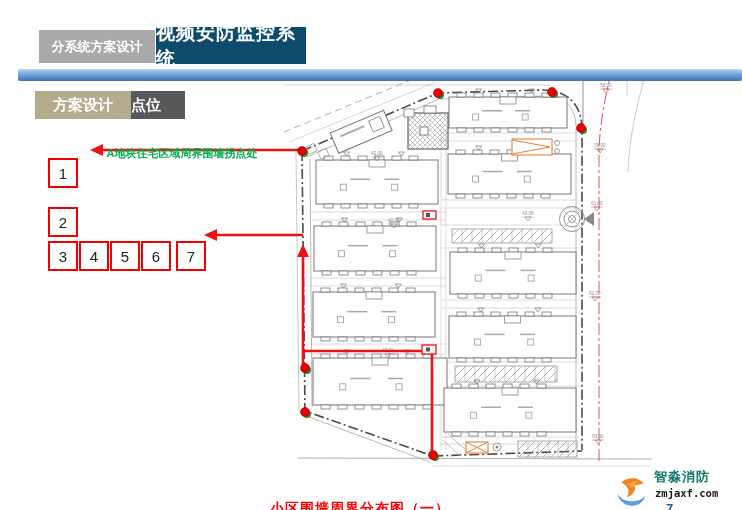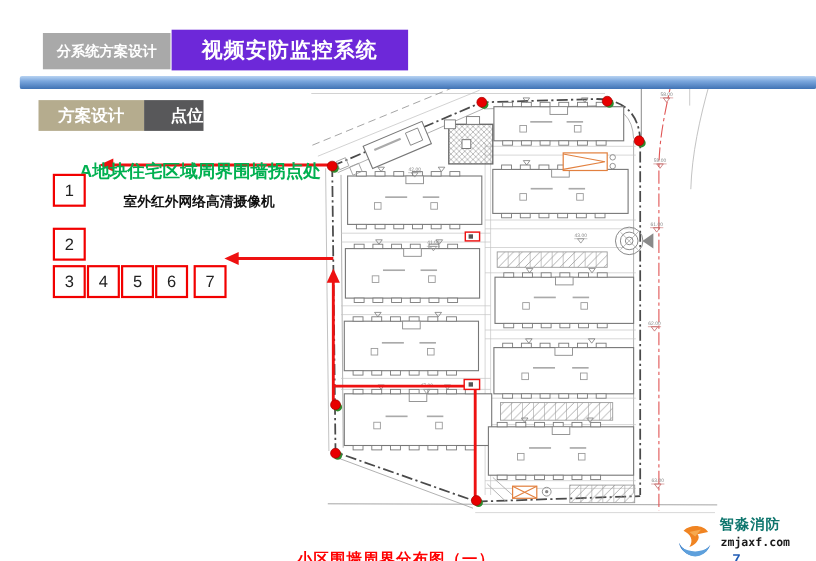--- a/index.html
+++ b/index.html
@@ -2,32 +2,32 @@
 <html><head>
 <meta charset="utf-8">
 <style>
   html,body{margin:0;padding:0;background:#ffffff;}
   body{width:742px;height:510px;position:relative;overflow:hidden;
        font-family:"Liberation Sans","DejaVu Sans",sans-serif;}
   .abs{position:absolute;margin-top:19px;}
   
   .tab-gray{left:39px;top:11px;width:116px;height:33px;background:#a9a9a9;
     color:#fff;font-weight:bold;font-size:13px;display:flex;align-items:center;justify-content:center;z-index:3;}
-  .tab-black{left:156px;top:8px;width:215px;height:37px;background:#6d28d9;
+  .tab-black{left:156px;top:8px;width:150px;height:37px;background:#0c4a6e;
     color:#fff;font-weight:bold;font-size:19px;display:flex;align-items:center;justify-content:center;z-index:3;letter-spacing:1px;}
   .blue-bar{left:18px;top:50px;width:724px;height:12px;border-radius:2px;
     background:linear-gradient(180deg,#b9d4f2 0%,#7aa6dd 40%,#3f72b4 100%);z-index:2;}
   
   .tab-tan{left:35px;top:72px;width:96px;height:28px;background:#b5ac8e;
     color:#fff;font-weight:bold;font-size:15px;display:flex;align-items:center;justify-content:center;z-index:3;}
   .tab-dark{left:131px;top:72px;width:54px;height:28px;background:#58585a;
-    color:#fff;font-weight:bold;font-size:15px;display:flex;align-items:center;justify-content:flex-end;z-index:3;}
+    color:#fff;font-weight:bold;font-size:15px;display:flex;align-items:center;justify-content:flex-start;z-index:3;}
   
   .green-label{left:57px;top:127px;width:250px;text-align:center;color:#00b050;
-    font-size:16px;font-weight:bold;z-index:3;}
+    font-size:11px;font-weight:bold;z-index:3;}
   .desc{left:81px;top:156px;width:200px;text-align:center;color:#111;
     font-size:12.5px;font-weight:bold;line-height:1.3;z-index:3;}
   
   .nbox{width:26px;height:26px;border:2px solid #f20000;background:#fff;color:#222;
     font-size:15px;display:flex;align-items:center;justify-content:center;z-index:3;}
   
   .caption{left:270px;top:481px;width:220px;text-align:left;color:#fe0000;
     font-size:14px;font-weight:bold;letter-spacing:1px;z-index:3;}
   
   .logo-wrap{left:614px;top:448px;width:120px;height:56px;z-index:3;}
@@ -460,21 +460,20 @@
 
 <div class="abs tab-tan">
   <span>方案设计</span>
 </div>
 <div class="abs tab-dark">
   <span>点位</span>
 </div>
 
 <div class="abs green-label">A地块住宅区域周界围墙拐点处</div>
 <div class="abs desc">
-  <div>室外红外网络高清摄像机</div>
 </div>
 
 <div class="abs nbox" style="left:48px;top:139px;">
     <span>1</span>
   </div>
 <div class="abs nbox" style="left:48px;top:188px;">
     <span>2</span>
   </div>
 <div class="abs nbox" style="left:48px;top:222px;">
     <span>3</span>

